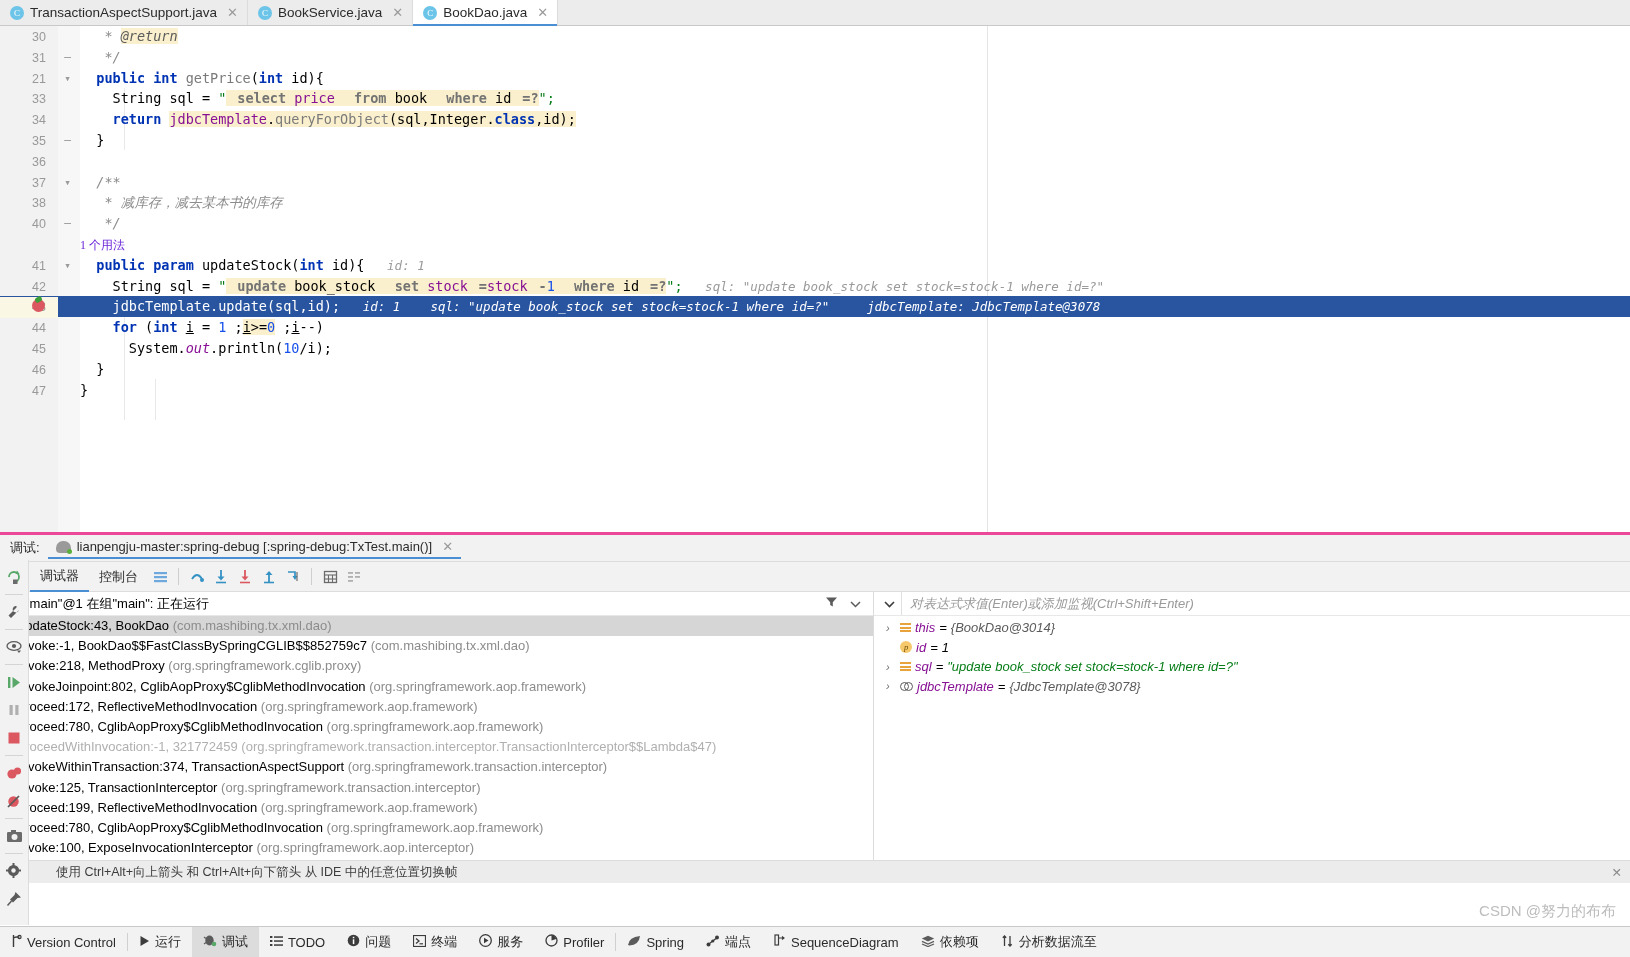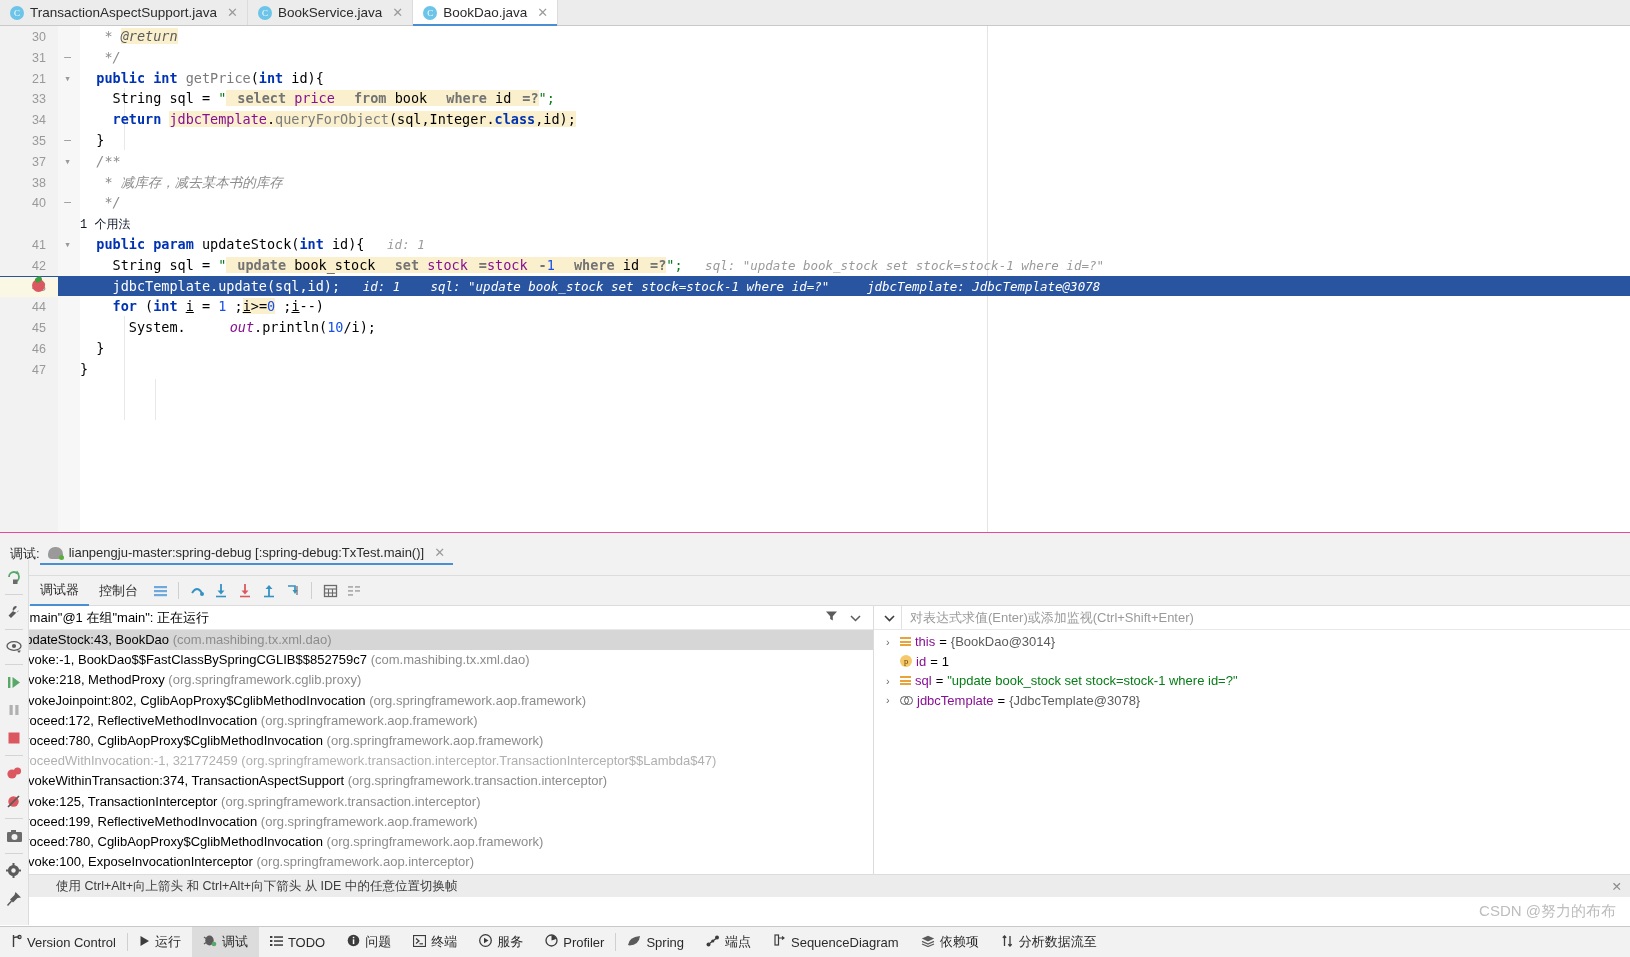--- a/index.html
+++ b/index.html
@@ -87,21 +87,21 @@
   .num { color: #1750eb; }
   .fld { color: #871094; }
   .cmt { color: #8c8c8c; font-style: italic; }
   .tag { color: #5b5b5b; font-style: italic; }
   .hint { color: #9a9a9a; font-style: italic; font-size: 12.5px; }
   .hl .hint { color: #c4d3ea; }
   .hl .code, .hl .code * { color: #ffffff !important; }
   .sqlhl { background: #faf0cd; }
   .ylw { background: #faf0cd; }
   .usage {
-    color: #0f172a; font-family: Liberation Mono, monospace;
+    color: #6d28d9; font-family: Liberation Serif, serif;
     font-size: 12px;
   }
   .fold {
     position: absolute; left: 62px; width: 11px; height: 11px;
     top: 5px; color: #9a9a9a; font-size: 11px; line-height: 11px;
     text-align: center; cursor: pointer;
   }
   .bpoint {
     position: absolute; left: 32px; top: 3px;
     width: 13px; height: 13px; border-radius: 50%;
@@ -115,24 +115,24 @@
   .editor-rightline {
     position: absolute; top: 0; bottom: 0; left: 987px;
     width: 1px; background: #e4e4e4;
   }
   .indentguide {
     position: absolute; top: 0; bottom: 0; width: 1px; background: #e8e8e8;
   }
 
   
   .dw-header {
-    display: flex; align-items: center; 
-    height: 26px; padding: 8px 6px;
+    display: flex; align-items: center; gap: 8px;
+    height: 26px; padding: 0 6px;
     background: #f2f2f2;
-    border-top: 1px solid #ec4899;
+    border-top: 3px solid #ec4899;
     border-bottom: 1px solid #dcdcdc;
   }
   .dw-title { font-size: 13px; color: #2b2b2b; padding-left: 4px; }
   .dw-runtab {
     display: flex; align-items: center; gap: 6px;
     padding: 2px 8px 3px 8px;
     font-size: 13px; color: #2b2b2b;
     border-bottom: 2px solid #4a8fd4;
   }
   .elephant {
@@ -184,21 +184,21 @@
     padding-left: 18px; font-size: 13px; white-space: nowrap;
     position: relative; cursor: default;
   }
   .frame.sel { background: #d6d6d6; }
   .frame.dim, .frame.dim .pkg { color: #b0b0b0; }
   .frame .pkg { color: #8c8c8c; }
   .frame-arrow {
     position: absolute; left: 4px; color: #5b5b5b; font-size: 11px;
   }
 
-  .vars-pane { flex: 1; background: #ffffff; display: flex; flex-direction: column; }
+  .vars-pane { flex: 1; background: #ffffff; display: flex; flex-direction: column; font-style: italic; }
   .eval-row {
     display: flex; align-items: center; height: 23px;
     border-bottom: 1px solid #e8e8e8; padding-left: 4px;
   }
   .eval-placeholder {
     color: #9a9a9a; font-size: 13px; padding-left: 8px;
   }
   .vars-list { padding-top: 2px; }
   .vrow {
     display: flex; align-items: center; gap: 4px;
@@ -315,39 +315,40 @@
       <div class="cline"><span class="lnum">31</span><span class="fold">─</span><span class="code"><span class="cmt">   */</span></span></div>
 
       <div class="cline"><span class="lnum">21</span><span class="fold">▾</span><span class="code"><span class="kw">  public int </span><span class="mname">getPrice</span><span class="id">(</span><span class="kw">int</span><span class="id"> id){</span></span></div>
 
       <div class="cline"><span class="lnum">33</span><span class="code"><span class="id">    String sql = </span><span class="str">"</span><span class="sqlhl"><span class="sqlk">select </span><span class="fld">price</span><span class="sqlk"> from </span><span class="id">book</span><span class="sqlk"> where </span><span class="id">id</span><span class="sqlk">=?</span></span><span class="str">";</span></span></div>
 
       <div class="cline"><span class="lnum">34</span><span class="code"><span class="kw">    return </span><span class="sqlhl"><span class="fld">jdbcTemplate</span><span class="id">.</span><span class="mname">queryForObject</span><span class="id">(sql,Integer.</span><span class="kw">class</span><span class="id">,id);</span></span></span></div>
 
       <div class="cline"><span class="lnum">35</span><span class="fold">─</span><span class="code"><span class="id">  }</span></span></div>
 
+      <div class="cline"><span class="lnum">36</span><span class="code"></span></div>
 
       <div class="cline"><span class="lnum">37</span><span class="fold">▾</span><span class="code"><span class="cmt">  /**</span></span></div>
 
       <div class="cline"><span class="lnum">38</span><span class="code"><span class="cmt">   * </span><span class="cmt">减库存，减去某本书的库存</span></span></div>
 
 
       <div class="cline"><span class="lnum">40</span><span class="fold">─</span><span class="code"><span class="cmt">   */</span></span></div>
 
       <div class="cline"><span class="lnum"></span><span class="code"><span class="usage">1 个用法</span></span></div>
 
       <div class="cline"><span class="lnum">41</span><span class="fold">▾</span><span class="code"><span class="kw">  public param </span><span class="id">updateStock</span><span class="id">(</span><span class="kw">int</span><span class="id"> id){</span><span class="hint">   </span><span class="hint">id: 1</span></span></div>
 
       <div class="cline"><span class="lnum">42</span><span class="code"><span class="id">    String sql = </span><span class="str">"</span><span class="sqlhl"><span class="sqlk">update </span><span class="id">book_stock</span><span class="sqlk"> set </span><span class="fld">stock</span><span class="sqlk">=</span><span class="fld">stock</span><span class="sqlk">-</span><span class="num">1</span><span class="sqlk"> where </span><span class="id">id</span><span class="sqlk">=?</span></span><span class="str">";</span><span class="hint">   sql: "</span><span class="hint">update book_stock set stock=stock-1 where id=?</span><span class="hint">"</span></span></div>
 
       <div class="cline hl"><span class="lnum">43</span><span class="bpoint"></span><span class="code"><span class="id">    jdbcTemplate.update(sql,id);</span><span class="hint">   </span><span class="hint">id: 1</span><span class="hint">    sql: "</span><span class="hint">update book_stock set stock=stock-1 where id=?</span><span class="hint">"     </span><span class="hint">jdbcTemplate: JdbcTemplate@3078</span></span></div>
 
       <div class="cline"><span class="lnum">44</span><span class="code"><span class="kw">    for </span><span class="id">(</span><span class="kw">int</span><span class="id"> </span><span class="id" style="text-decoration:underline;">i</span><span class="id"> = </span><span class="num">1</span><span class="id"> ;</span><span class="ylw"><span class="id" style="text-decoration:underline;">i</span><span class="id">&gt;=</span><span class="num">0</span></span><span class="id"> ;</span><span class="id" style="text-decoration:underline;">i</span><span class="id">--)</span></span></div>
 
-      <div class="cline"><span class="lnum">45</span><span class="code"><span class="id">      System.</span><span class="fld" style="font-style:italic;margin-left:44px;">out</span><span class="id">.println(</span><span class="num">10</span><span class="id">/i);</span></span></div>
+      <div class="cline"><span class="lnum">45</span><span class="code"><span class="id">      System.</span><span class="fld" style="font-style:italic;">out</span><span class="id">.println(</span><span class="num">10</span><span class="id">/i);</span></span></div>
 
       <div class="cline"><span class="lnum">46</span><span class="code"><span class="id">  }</span></span></div>
 
       <div class="cline"><span class="lnum">47</span><span class="code"><span class="id">}</span></span></div>
 
     </div>
   </div>
 
   <div class="dw-header">
     <span class="dw-title">调试:</span>

